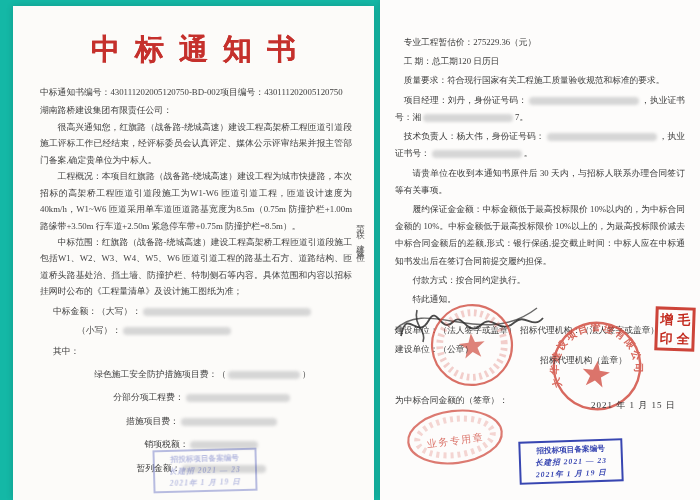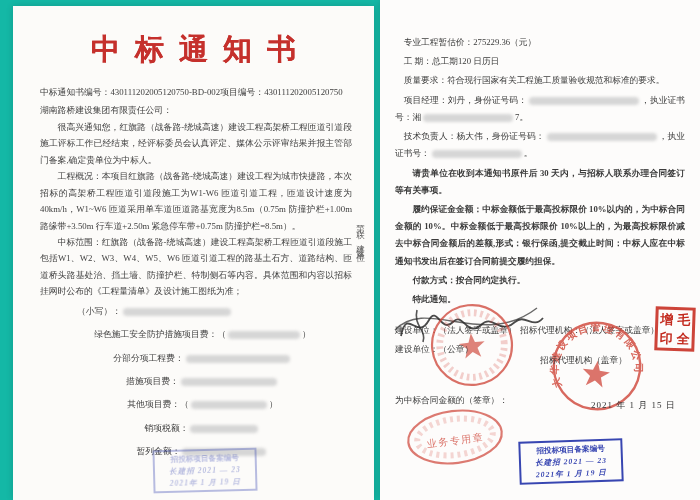--- a/index.html
+++ b/index.html
@@ -32,21 +32,21 @@
               font-size:7.6px;line-height:1.55;font-weight:bold;padding:2px 3px;
               background:rgba(255,255,255,.05);}
   .blue-stamp .hand{font-style:italic;letter-spacing:1px;}
   .stamp-faint{position:absolute;left:140px;bottom:8px;transform:rotate(-1.5deg);
                opacity:.33;filter:blur(.5px);}
   .stamp-blue2{position:absolute;left:124px;top:132px;transform:rotate(-2deg);opacity:.95;}
 
   
   .p2-body{padding:34px 15px 0 15px;font-size:8.7px;color:#3b3b3b;line-height:1.98;}
   .attr{margin:0 0 2px 0;text-indent:1em;text-align:justify;}
-  .p2-para{margin:2px 0 2px 0;text-indent:2em;text-align:justify;font-weight:bold;}
+  .p2-para{margin:2px 0 2px 0;text-indent:2em;text-align:justify;}
   .sig-row{display:flex;justify-content:space-between;margin-top:14px;position:relative;
            font-size:8.7px;color:#3b3b3b;}
   .sig-left{position:relative;}
   .sig-svg{position:absolute;left:-8px;top:-22px;pointer-events:none;}
   .sig-right{position:relative;padding-right:26px;}
   .seal-square{position:absolute;right:-10px;top:-15px;width:34px;height:38px;
                border:3px solid rgba(198,42,30,.88);display:grid;
                grid-template-columns:1fr 1fr;align-items:center;color:#c32a1e;
                font-weight:bold;font-size:13px;text-align:center;line-height:17px;
                transform:rotate(2deg);background:rgba(255,252,250,.25);}
@@ -67,35 +67,36 @@
 
   <div class="page page1">
     <div class="p1-title">中标通知书</div>
     <div class="p1-body">
       <div class="line">中标通知书编号：430111202005120750-BD-002项目编号：430111202005120750</div>
       <div class="line">湖南路桥建设集团有限责任公司：</div>
       <p class="para">很高兴通知您，红旗路（战备路-绕城高速）建设工程高架桥工程匝道引道段施工评标工作已经结束，经评标委员会认真评定、媒体公示评审结果并报主管部门备案,确定贵单位为中标人。</p>
       <p class="para">工程概况：本项目红旗路（战备路-绕城高速）建设工程为城市快捷路，本次招标的高架桥工程匝道引道段施工为W1-W6 匝道引道工程，匝道设计速度为40km/h，W1~W6 匝道采用单车道匝道路基宽度为8.5m（0.75m 防撞护栏+1.00m路缘带+3.50m 行车道+2.50m 紧急停车带+0.75m 防撞护栏=8.5m）。</p>
       <p class="para">中标范围：红旗路（战备路-绕城高速）建设工程高架桥工程匝道引道段施工包括W1、W2、W3、W4、W5、W6 匝道引道工程的路基土石方、道路结构、匝道桥头路基处治、挡土墙、防撞护栏、特制侧石等内容。具体范围和内容以招标挂网时公布的《工程量清单》及设计施工图纸为准；</p>
 
+      <div class="amount">
+        <span>中标金额：（大写）：</span><span class="redact rw170"></span>
+      </div>
       <div class="amount lower">
         <span>（小写）：</span><span class="redact rw108"></span>
       </div>
+      <div class="among">其中：</div>
 
       <div class="fee">
         <span>绿色施工安全防护措施项目费：</span><span>（</span><span class="redact rw72"></span><span>）</span>
       </div>
       <div class="fee">
         <span>分部分项工程费：</span><span></span><span class="redact rw104"></span><span></span>
       </div>
       <div class="fee">
         <span>措施项目费：</span><span></span><span class="redact rw96"></span><span></span>
-      </div>
-      <div class="fee">
-        <span>其他项目费：</span><span>（</span><span class="redact rw76"></span><span>）</span>
       </div>
       <div class="fee">
         <span>销项税额：</span><span></span><span class="redact rw68"></span><span></span>
       </div>
       <div class="fee">
         <span>暂列金额：</span><span></span><span class="redact rw84"></span><span></span>
       </div>
     </div>
 
     <div class="vlabel">第一联：建设单位</div>

